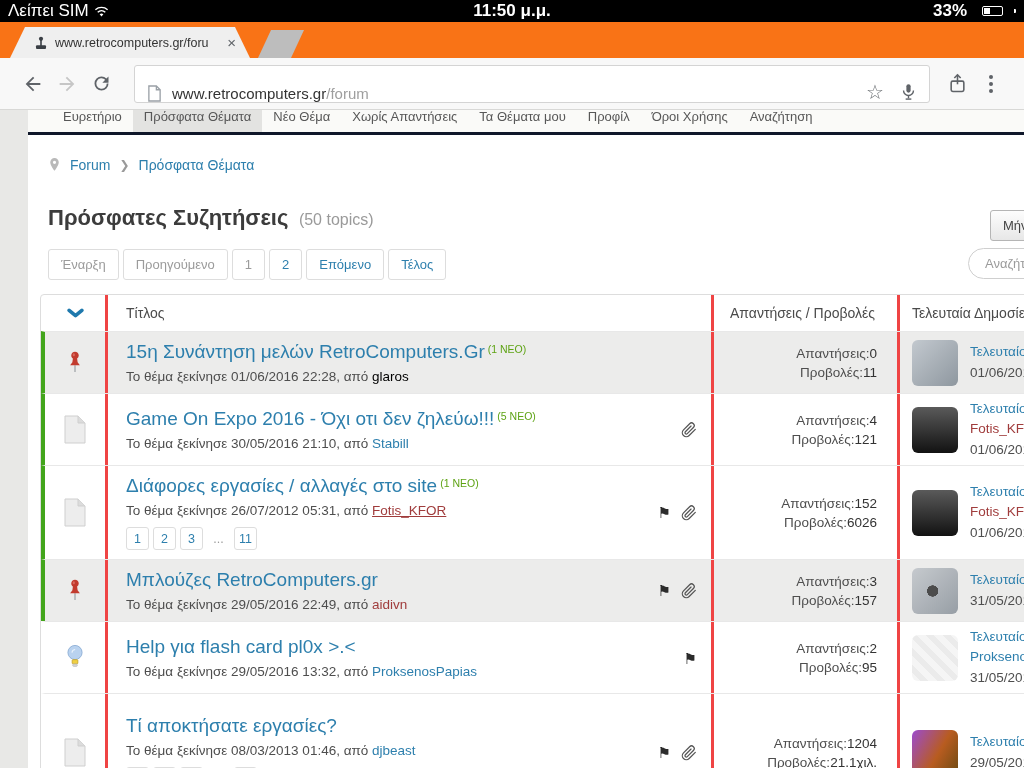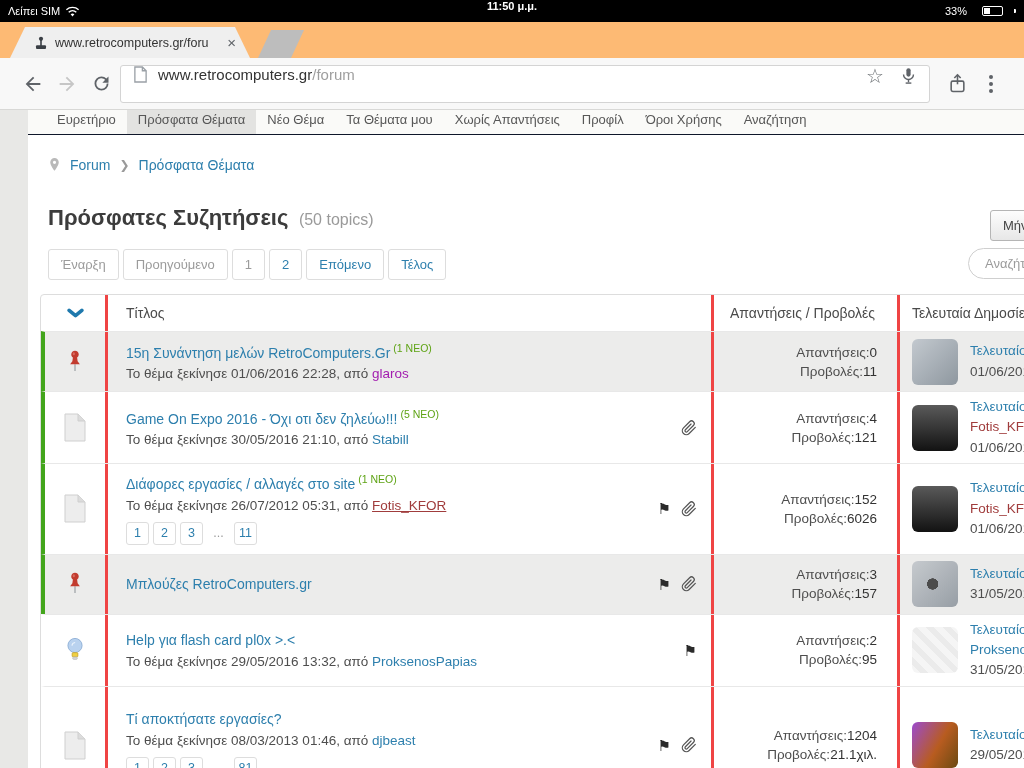--- a/index.html
+++ b/index.html
@@ -1,53 +1,53 @@
 <!DOCTYPE html>
 <html><head>
 <meta charset="utf-8">
 <style>
   * { margin:0; padding:0; box-sizing:border-box; }
   body { font-family:"Liberation Sans", sans-serif; background:#000; }
   .viewport { position:relative; width:1024px; height:768px; overflow:hidden; background:#e8e8e6; }
 
   
-  .status-bar { position:relative; height:22px; background:#000; color:#fff; display:flex; padding:0 8px; font-size:11px; }
+  .status-bar { position:relative; height:22px; background:#000; color:#fff; display:flex; align-items:center; padding:0 8px; font-size:17px; }
   .sb-left { display:flex; align-items:center; gap:5px; }
   .sb-time { position:absolute; left:50%; transform:translateX(-50%); font-weight:bold; }
-  .sb-right { margin-left:auto; display:flex; align-items:center; gap:15px; }
+  .sb-right { margin-left:auto; display:flex; align-items:center; gap:15px;font-weight:bold; }
   .battery { width:21px; height:10px; border:1px solid #fff; border-radius:2px; position:relative; }
   .battery-fill { position:absolute; left:1px; top:1px; bottom:1px; width:33%; background:#fff; }
   .battery-tip { width:2px; height:4px; background:#fff; border-radius:0 1px 1px 0; margin-left:-4px; }
 
   
-  .tab-strip { position:relative; height:36px; background:#fdba74; }
+  .tab-strip { position:relative; height:36px; background:#f97316; }
   .tab { position:absolute; left:10px; top:5px; width:240px; height:31px; background:#efefef;
          clip-path:polygon(15px 0, 225px 0, 240px 31px, 0 31px);
          display:flex; align-items:center; gap:7px; padding:0 14px 0 24px; }
   .tab-title { flex:1; font-size:12.5px; color:#333; white-space:nowrap; overflow:hidden; }
   .tab-close { font-size:15px; color:#5f6368; line-height:1; cursor:default; }
   .tab-stub { position:absolute; left:258px; top:8px; width:46px; height:28px; background:#bdbdbd;
               clip-path:polygon(13px 0, 46px 0, 33px 28px, 0 28px); }
 
   
   .toolbar { height:52px; background:#f8f8f8; border-bottom:1px solid #d8d8d6; display:flex; align-items:center; padding:0 16px; }
   .tb-icon { flex:0 0 auto; display:flex; align-items:center; justify-content:center; width:34px; height:34px; }
-  .omnibox { flex:1; height:38px; background:#fff; border:1px solid #d4d4d4; border-radius:3px; display:flex; align-items:flex-start; gap:10px; padding:0 12px; margin:0 10px 0 2px; }
+  .omnibox { flex:1; height:38px; background:#fff; border:1px solid #d4d4d4; border-radius:3px; display:flex; align-items:flex-end; gap:10px; padding:0 12px; margin:0 10px 0 16px; }
   .url { font-size:15px; white-space:nowrap; overflow:hidden; }
   .url-host { color:#333; }
   .url-path { color:#9e9e9e; }
   .omni-right { margin-left:auto; display:flex; align-items:center; gap:16px; }
   .star-glyph { font-size:20px; color:#6f7377; line-height:1; }
   .menu-dots { display:flex; flex-direction:column; gap:3px; align-items:center; }
   .menu-dots i { width:4px; height:4px; background:#5f6368; border-radius:50%; }
 
   
   .page { position:relative; margin-left:28px; height:658px; background:#fff; overflow:hidden; }
 
-  .forum-nav { height:25px; overflow:hidden; display:flex; align-items:flex-start; padding-left:18px; background:#fafaf8; border-bottom:1px solid #0f172a; }
+  .forum-nav { height:25px; overflow:hidden; display:flex; align-items:flex-end; padding-left:24px; background:#fafaf8; border-bottom:3px solid #0f172a; }
   .nav-item { margin-top:-7px; padding:9px 11px 8px; font-size:13px; color:#575757; white-space:nowrap; cursor:default; }
   .nav-item.active { background:#e3e3e1; }
 
   .breadcrumb { display:flex; align-items:center; gap:9px; margin:22px 0 0 20px; font-size:14px; }
   .crumb { color:#2d7fad; text-decoration:none; }
   .crumb-sep { color:#9a9a9a; font-size:12px; }
 
   .title-row { margin:32px 0 0 20px; }
   .page-title { display:inline; font-size:22px; font-weight:bold; color:#3c3c3c; }
   .topic-count { font-size:16px; color:#9a9a9a; font-weight:normal; margin-left:6px; }
@@ -67,21 +67,21 @@
   .thead, .trow { display:grid; grid-template-columns:60px 606px 186px 1fr; border-left:4px solid transparent; }
   .thead { height:36px; align-items:center; color:#4a4a4a; font-size:14px; }
   .c-icon { display:flex; align-items:center; justify-content:center; }
   .c-title, .c-replies, .c-last { border-left:3px solid #ef4444; }
   .thead .c-title { padding-left:18px; }
   .trow { border-top:1px solid #e8e8e8; align-items:center; }
   .trow.pinned { background:#ececeb; }
   .trow.unread { border-left-color:#43a51c; }
 
   .c-title { position:relative; align-self:stretch; display:flex; flex-direction:column; justify-content:center; gap:6px; padding:9px 60px 9px 18px; }
-  .topic-link { font-size:14px; color:#2d7fad; text-decoration:none; }
+  .topic-link { font-size:19px; color:#2d7fad; text-decoration:none; }
   .neo { font-size:10.5px; color:#5ea314; margin-left:3px; }
   .t-sub { font-size:13.5px; color:#4e4e4e; }
   .t-sub .author { text-decoration:none; }
   .t-pages { display:flex; align-items:center; gap:4px; margin-top:3px; }
   .pgx { min-width:23px; height:23px; display:flex; align-items:center; justify-content:center; border:1px solid #ddd; border-radius:3px; color:#2d7fad; font-size:12.5px; background:#fff; }
   .pgx.dots { border:none; color:#9b9b9b; background:transparent; }
   .markers { position:absolute; right:14px; top:50%; transform:translateY(-50%); display:flex; align-items:center; gap:10px; }
   .m-flag { font-size:15px; color:#2b2b2b; line-height:1; }
 
   .c-replies { align-self:stretch; display:flex; flex-direction:column; justify-content:center; gap:4px; padding:0 20px 0 16px; }
@@ -191,22 +191,22 @@
         </span>
     </span>
   </div>
 
   <div class="page">
 
     <div class="forum-nav">
         <div class="nav-item">Ευρετήριο</div>
         <div class="nav-item active">Πρόσφατα Θέματα</div>
         <div class="nav-item">Νέο Θέμα</div>
+        <div class="nav-item">Χωρίς Απαντήσεις</div>
         <div class="nav-item">Τα Θέματα μου</div>
-        <div class="nav-item">Χωρίς Απαντήσεις</div>
         <div class="nav-item">Προφίλ</div>
         <div class="nav-item">Όροι Χρήσης</div>
         <div class="nav-item">Αναζήτηση</div>
       </div>
 
     <div class="breadcrumb">
       <span>
         <svg width="13" height="16" viewBox="0 0 24 30">
             <path d="M12 2a8 8 0 0 0-8 8c0 6 8 16 8 16s8-10 8-16a8 8 0 0 0-8-8zm0 11a3 3 0 1 1 0-6 3 3 0 0 1 0 6z" fill="#b9b9b9"></path>
           </svg>
@@ -252,21 +252,21 @@
                   <path d="M12 2c-2.8 0-5 2.2-5 5 0 1.7.9 3.2 2.2 4.1L8.5 16l-3 4h13l-3-4-.7-4.9A4.98 4.98 0 0 0 17 7c0-2.8-2.2-5-5-5z" fill="#c23b2e"></path>
                   <ellipse cx="10.4" cy="6" rx="1.5" ry="2" fill="#d96a5e"></ellipse>
                 </svg>
       </span>
 
     </div>
     <div class="c-title">
       <div class="t-line">
         <a class="topic-link" href="#">15η Συνάντηση μελών RetroComputers.Gr</a><sup class="neo">(1 ΝΕΟ)</sup>
       </div>
-      <div class="t-sub"><span class="started">Το θέμα ξεκίνησε 01/06/2016 22:28, από </span><a class="author" href="#" style="color: #a21caf;">glaros</a></div>
+      <div class="t-sub"><span class="started">Το θέμα ξεκίνησε 01/06/2016 22:28, από </span><a class="author" href="#" style="color: #000000;">glaros</a></div>
 
       <div class="markers">
         
         
       </div>
     </div>
     <div class="c-replies">
       <div class="rv-line">
                 <span class="rv-label">Απαντήσεις:</span>
                 <span class="rv-value rv-replies">0</span>
@@ -389,20 +389,21 @@
                   <path d="M12 2c-2.8 0-5 2.2-5 5 0 1.7.9 3.2 2.2 4.1L8.5 16l-3 4h13l-3-4-.7-4.9A4.98 4.98 0 0 0 17 7c0-2.8-2.2-5-5-5z" fill="#c23b2e"></path>
                   <ellipse cx="10.4" cy="6" rx="1.5" ry="2" fill="#d96a5e"></ellipse>
                 </svg>
       </span>
 
     </div>
     <div class="c-title">
       <div class="t-line">
         <a class="topic-link" href="#">Μπλούζες RetroComputers.gr</a>
       </div>
+      <div class="t-sub"><span class="started">Το θέμα ξεκίνησε 29/05/2016 22:49, από </span><a class="author" href="#" style="color: rgb(160, 60, 60);">aidivn</a></div>
 
       <div class="markers">
         <span class="m-flag">⚑</span>
         <span class="m-clip">
           <svg width="16" height="16" viewBox="0 0 24 24">
                     <path d="M21.44 11.05l-9.19 9.19a6 6 0 0 1-8.49-8.49l9.19-9.19a4 4 0 0 1 5.66 5.66l-9.2 9.19a2 2 0 0 1-2.83-2.83l8.49-8.48" fill="none" stroke="#555" stroke-width="1.9" stroke-linecap="round"></path>
                   </svg>
         </span>
       </div>
     </div>

